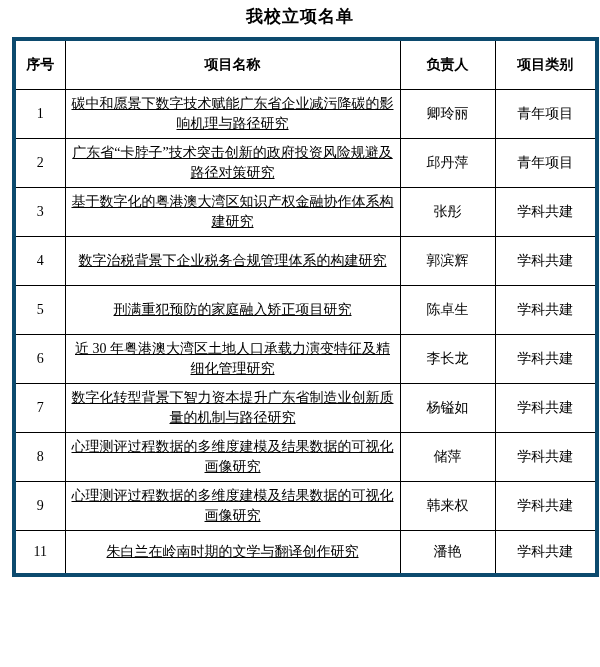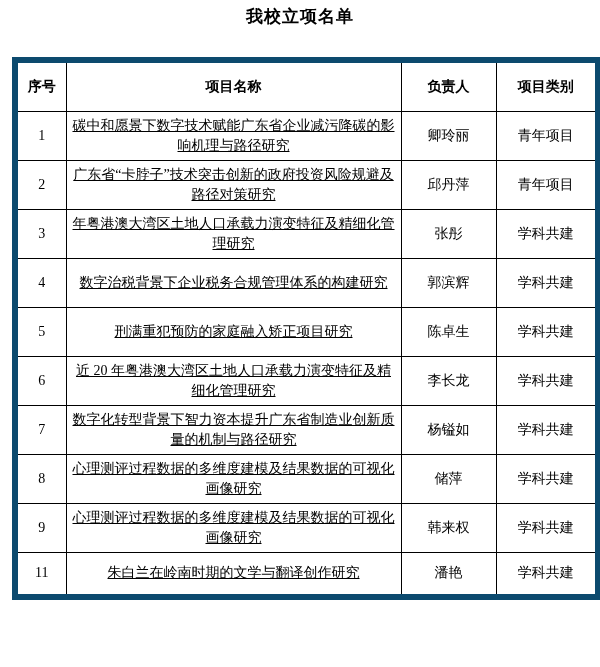--- a/index.html
+++ b/index.html
@@ -26,22 +26,21 @@
     letter-spacing: 1px;
     line-height: 24px;
   }
   table.project-table {
     position: absolute;
     left: 12px;
     top: 37px;
     width: 583px;
     border-collapse: collapse;
     table-layout: fixed;
-    border: 6px solid #0c4a6e;
-    margin-top: 20px;
+    border: 4px solid #0c4a6e;
   }
   table.project-table th,
   table.project-table td {
     border: 1px solid #000000;
     text-align: center;
     vertical-align: middle;
     font-size: 14px;
     line-height: 20px;
     padding: 2px 4px;
     overflow: hidden;
@@ -85,39 +84,39 @@
       <td>青年项目</td>
     </tr>
     <tr class="data-row">
       <td>2</td>
       <td class="cell-project">广东省“卡脖子”技术突击创新的政府投资风险规避及路径对策研究</td>
       <td>邱丹萍</td>
       <td>青年项目</td>
     </tr>
     <tr class="data-row">
       <td>3</td>
-      <td class="cell-project">年粤港澳大湾区土地人口承载力演变特征及精细化管理研究</td>
+      <td class="cell-project">基于数字化的粤港澳大湾区知识产权金融协作体系构建研究</td>
       <td>张彤</td>
       <td>学科共建</td>
     </tr>
     <tr class="data-row">
       <td>4</td>
       <td class="cell-project">数字治税背景下企业税务合规管理体系的构建研究</td>
       <td>郭滨辉</td>
       <td>学科共建</td>
     </tr>
     <tr class="data-row">
       <td>5</td>
       <td class="cell-project">刑满重犯预防的家庭融入矫正项目研究</td>
       <td>陈卓生</td>
       <td>学科共建</td>
     </tr>
     <tr class="data-row">
       <td>6</td>
-      <td class="cell-project">近 20 年粤港澳大湾区土地人口承载力演变特征及精细化管理研究</td>
+      <td class="cell-project">近 30 年粤港澳大湾区土地人口承载力演变特征及精细化管理研究</td>
       <td>李长龙</td>
       <td>学科共建</td>
     </tr>
     <tr class="data-row">
       <td>7</td>
       <td class="cell-project">数字化转型背景下智力资本提升广东省制造业创新质量的机制与路径研究</td>
       <td>杨镒如</td>
       <td>学科共建</td>
     </tr>
     <tr class="data-row">

